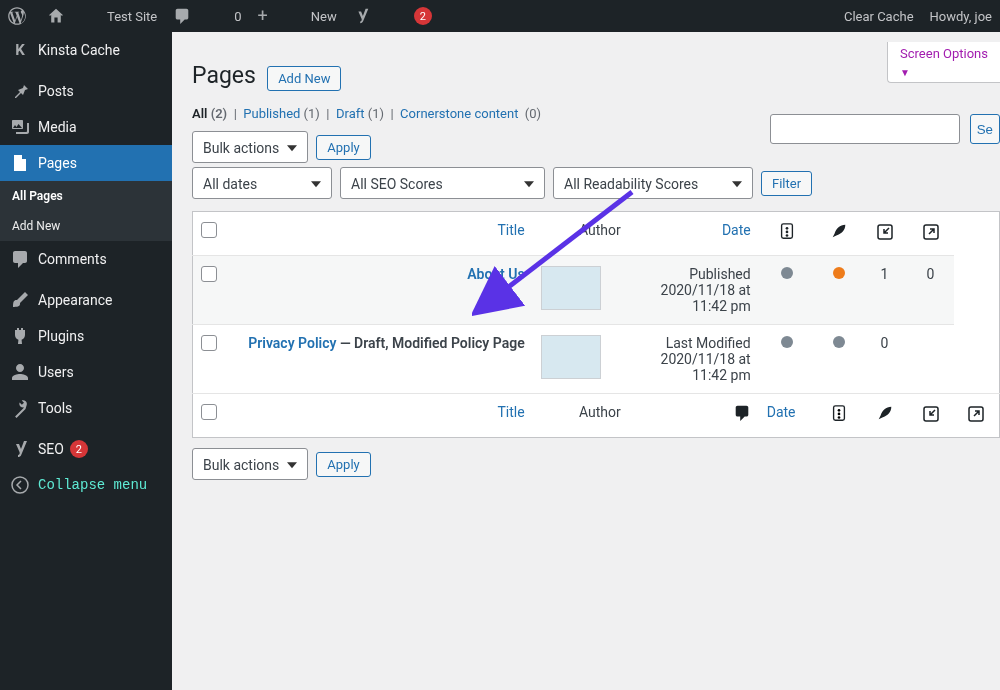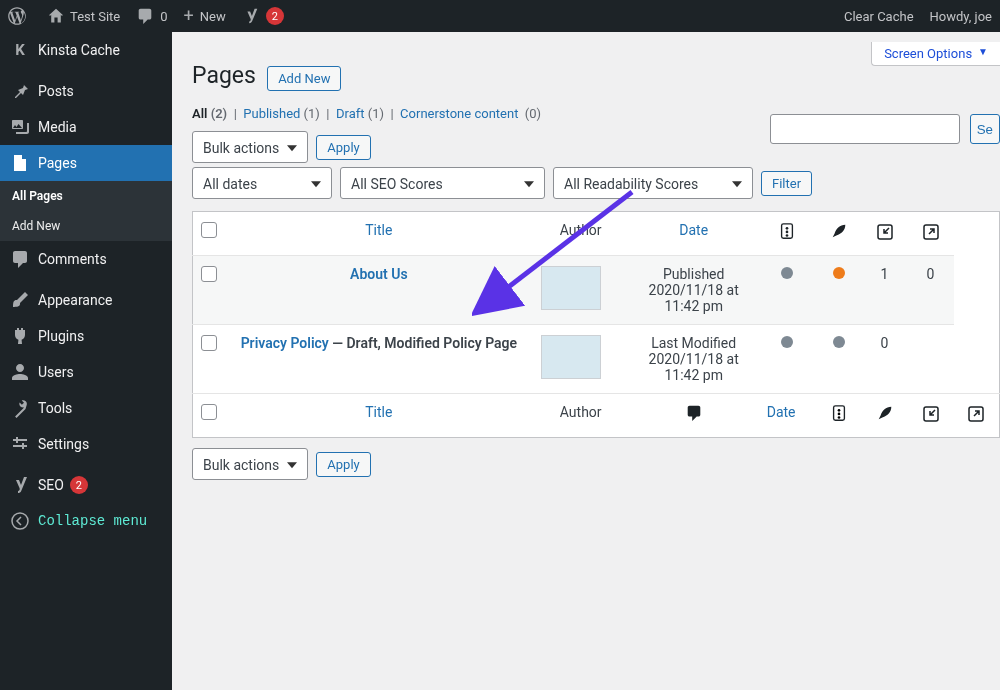--- a/index.html
+++ b/index.html
@@ -23,20 +23,21 @@
     font-size: 13px;
   }
   .adminbar .left { display: flex; align-items: center; gap: 0; }
   .ab-item {
     display: flex;
     align-items: center;
     padding: 0 8px;
     height: 32px;
     color: #c3c4c7;
     cursor: pointer;
+    gap: 37px;
   }
   .ab-item svg, .ab-item .glyph { margin-right: 6px; fill: #a7aaad; color: #a7aaad; }
   .badge-red {
     background: #d63638;
     color: #fff;
     border-radius: 11px;
     min-width: 18px;
     height: 18px;
     display: inline-flex;
     align-items: center;
@@ -106,23 +107,24 @@
     position: absolute;
     top: 10px;
     right: 0;
     border: 1px solid #c3c4c7;
     border-right:none;
     border-top:none;
     border-radius:0 0 0 4px;
     background:#fff;
     padding: 4px 12px;
     font-size: 13px;
-    color: #1d4ed8;
+    color: #a21caf;
     display:flex;align-items:flex-start;gap:6px;
     cursor:pointer;
+    flex-direction:column;
   }
   h1.page-title {
     font-size: 23px;
     font-weight: 400;
     color: #1d2327;
     display: inline-block;
     margin-top: 20px;
   }
   .btn {
     border: 1px solid #2271b1;
@@ -182,21 +184,21 @@
   table.wp-list {
     margin-top: 12px;
     width: 100%;
     background: #fff;
     border: 1px solid #c3c4c7;
     border-collapse: collapse;
     font-size:14px;
   }
   table.wp-list th, table.wp-list td {
     padding: 10px 8px;
-    text-align: center;
+    text-align: right;
     vertical-align: top;
     border-top: 1px solid #e5e5e5;
   }
   table.wp-list thead th { border-top:none; color:#2271b1; font-weight:400; }
   table.wp-list thead th.manage-column { cursor:pointer; }
   table.wp-list .check-col { width:30px; text-align:center; }
   table.wp-list .author-col { width:96px; color:#3c434a; }
   table.wp-list .date-col { width:130px; }
   table.wp-list .col-num { width:46px; text-align:center; }
   .row-title { color:#2271b1; font-weight:600; text-decoration:none; cursor:pointer; }
@@ -323,28 +325,20 @@
       </span>
     <span>Users</span>
   </div>
   <div class="menu-item">
     <span class="micon">
         <svg width="20" height="20" viewBox="0 0 20 20">
           <path d="M16.7 7c.4-1.3.1-2.8-1-3.8-1.1-1.1-2.7-1.3-4-.8l2.3 2.3-1.4 1.4-.7.7L9.6 4.5c-.5 1.3-.3 2.9.8 4 1 1 2.4 1.3 3.7 1l-9 9 1.4 1.4 9-9z"></path>
         </svg>
       </span>
     <span>Tools</span>
-  </div>
-  <div class="menu-item">
-    <span class="micon">
-        <svg width="20" height="20" viewBox="0 0 20 20">
-          <path d="M3 5h3V3h2v2h9v2H8v2H6V7H3V5zm0 6h9v-2h2v2h3v2h-3v2h-2v-2H3v-2z"></path>
-        </svg>
-      </span>
-    <span>Settings</span>
   </div>
   <div class="menu-sep"></div>
   <div class="menu-item">
     <span class="micon">
         <svg width="20" height="20" viewBox="0 0 20 20">
           <path d="M14 2l-3 8-2-5H6l3.5 8c.3.7.3 1.3 0 2-.3.6-.9 1-1.5 1v2c1.4 0 2.6-.8 3.2-2.1L17 2h-3z"></path>
         </svg>
       </span>
     <span>SEO</span>
     <span class="badge-plugins">2</span>

